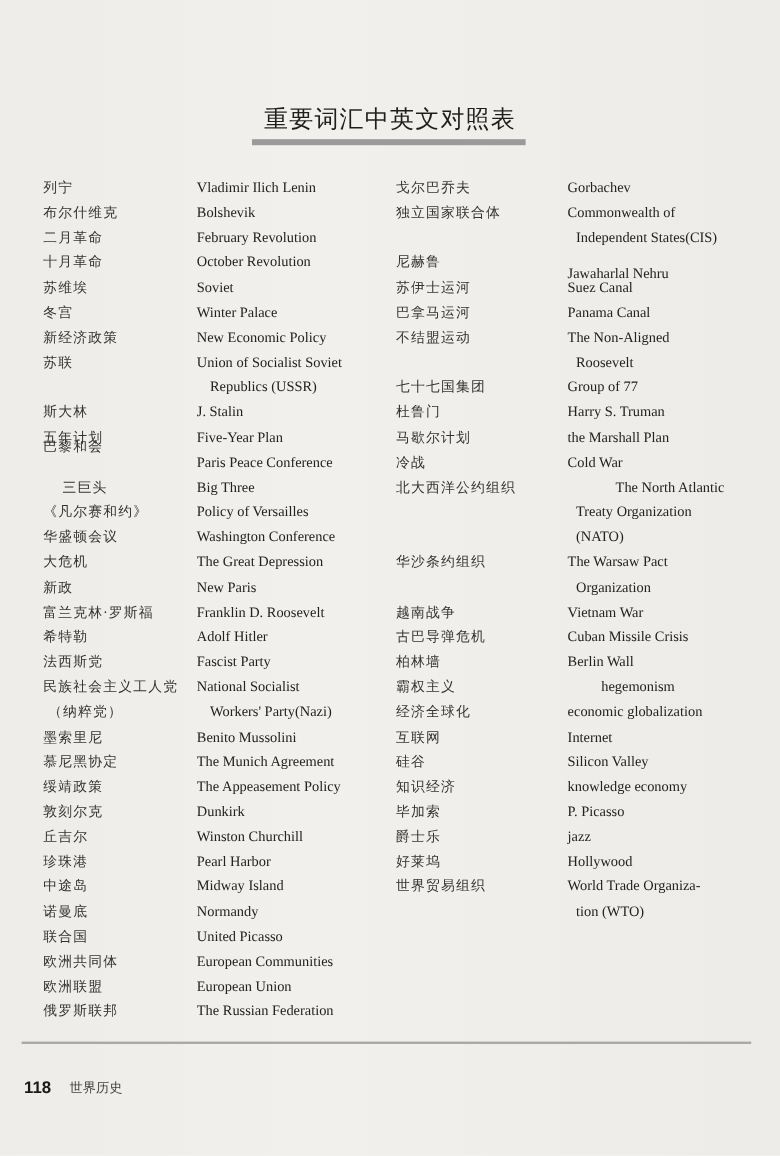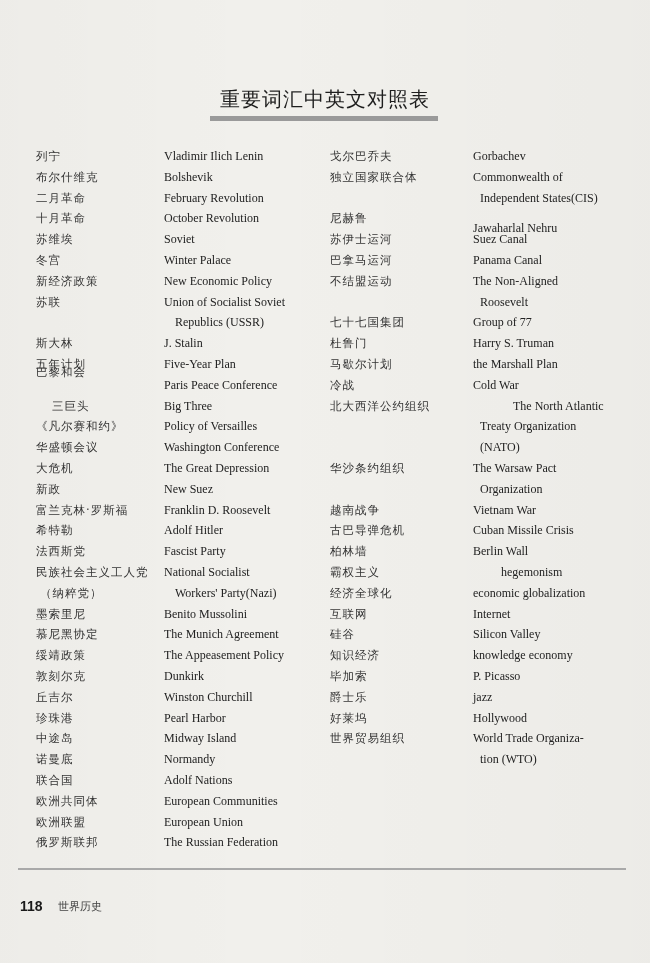--- a/index.html
+++ b/index.html
@@ -79,21 +79,21 @@
     <div class="row en" style="left: 164px; top: 374.8px;">Paris Peace Conference</div>
     <div class="row zh" style="left: 36px; top: 395.6px; margin-left: 16px;">三巨头</div>
     <div class="row en" style="left: 164px; top: 395.6px;">Big Three</div>
     <div class="row zh" style="left: 36px; top: 416.4px;">《凡尔赛和约》</div>
     <div class="row en" style="left: 164px; top: 416.4px;">Policy of Versailles</div>
     <div class="row zh" style="left: 36px; top: 437.2px;">华盛顿会议</div>
     <div class="row en" style="left: 164px; top: 437.2px;">Washington Conference</div>
     <div class="row zh" style="left: 36px; top: 458px;">大危机</div>
     <div class="row en" style="left: 164px; top: 458px;">The Great Depression</div>
     <div class="row zh" style="left: 36px; top: 478.8px;">新政</div>
-    <div class="row en" style="left: 164px; top: 478.8px;">New Suez</div>
+    <div class="row en" style="left: 164px; top: 478.8px;">New Paris</div>
     <div class="row zh" style="left: 36px; top: 499.6px;">富兰克林·罗斯福</div>
     <div class="row en" style="left: 164px; top: 499.6px;">Franklin D. Roosevelt</div>
     <div class="row zh" style="left: 36px; top: 520.4px;">希特勒</div>
     <div class="row en" style="left: 164px; top: 520.4px;">Adolf Hitler</div>
     <div class="row zh" style="left: 36px; top: 541.2px;">法西斯党</div>
     <div class="row en" style="left: 164px; top: 541.2px;">Fascist Party</div>
     <div class="row zh" style="left: 36px; top: 562px;">民族社会主义工人党</div>
     <div class="row zh" style="left: 40px; top: 582.8px;">（纳粹党）</div>
     <div class="row en" style="left: 164px; top: 562px;">National Socialist</div>
     <div class="row en" style="left: 175px; top: 582.8px;">Workers' Party(Nazi)</div>
@@ -107,21 +107,21 @@
     <div class="row en" style="left: 164px; top: 666px;">Dunkirk</div>
     <div class="row zh" style="left: 36px; top: 686.8px;">丘吉尔</div>
     <div class="row en" style="left: 164px; top: 686.8px;">Winston Churchill</div>
     <div class="row zh" style="left: 36px; top: 707.6px;">珍珠港</div>
     <div class="row en" style="left: 164px; top: 707.6px;">Pearl Harbor</div>
     <div class="row zh" style="left: 36px; top: 728.4px;">中途岛</div>
     <div class="row en" style="left: 164px; top: 728.4px;">Midway Island</div>
     <div class="row zh" style="left: 36px; top: 749.2px;">诺曼底</div>
     <div class="row en" style="left: 164px; top: 749.2px;">Normandy</div>
     <div class="row zh" style="left: 36px; top: 770px;">联合国</div>
-    <div class="row en" style="left: 164px; top: 770px;">Adolf Nations</div>
+    <div class="row en" style="left: 164px; top: 770px;">United Picasso</div>
     <div class="row zh" style="left: 36px; top: 790.8px;">欧洲共同体</div>
     <div class="row en" style="left: 164px; top: 790.8px;">European Communities</div>
     <div class="row zh" style="left: 36px; top: 811.6px;">欧洲联盟</div>
     <div class="row en" style="left: 164px; top: 811.6px;">European Union</div>
     <div class="row zh" style="left: 36px; top: 832.4px;">俄罗斯联邦</div>
     <div class="row en" style="left: 164px; top: 832.4px;">The Russian Federation</div>
     <div class="row zh" style="left: 330px; top: 146px;">戈尔巴乔夫</div>
     <div class="row en" style="left: 473px; top: 146px;">Gorbachev</div>
     <div class="row zh" style="left: 330px; top: 166.8px;">独立国家联合体</div>
     <div class="row en" style="left: 473px; top: 166.8px;">Commonwealth of</div>

